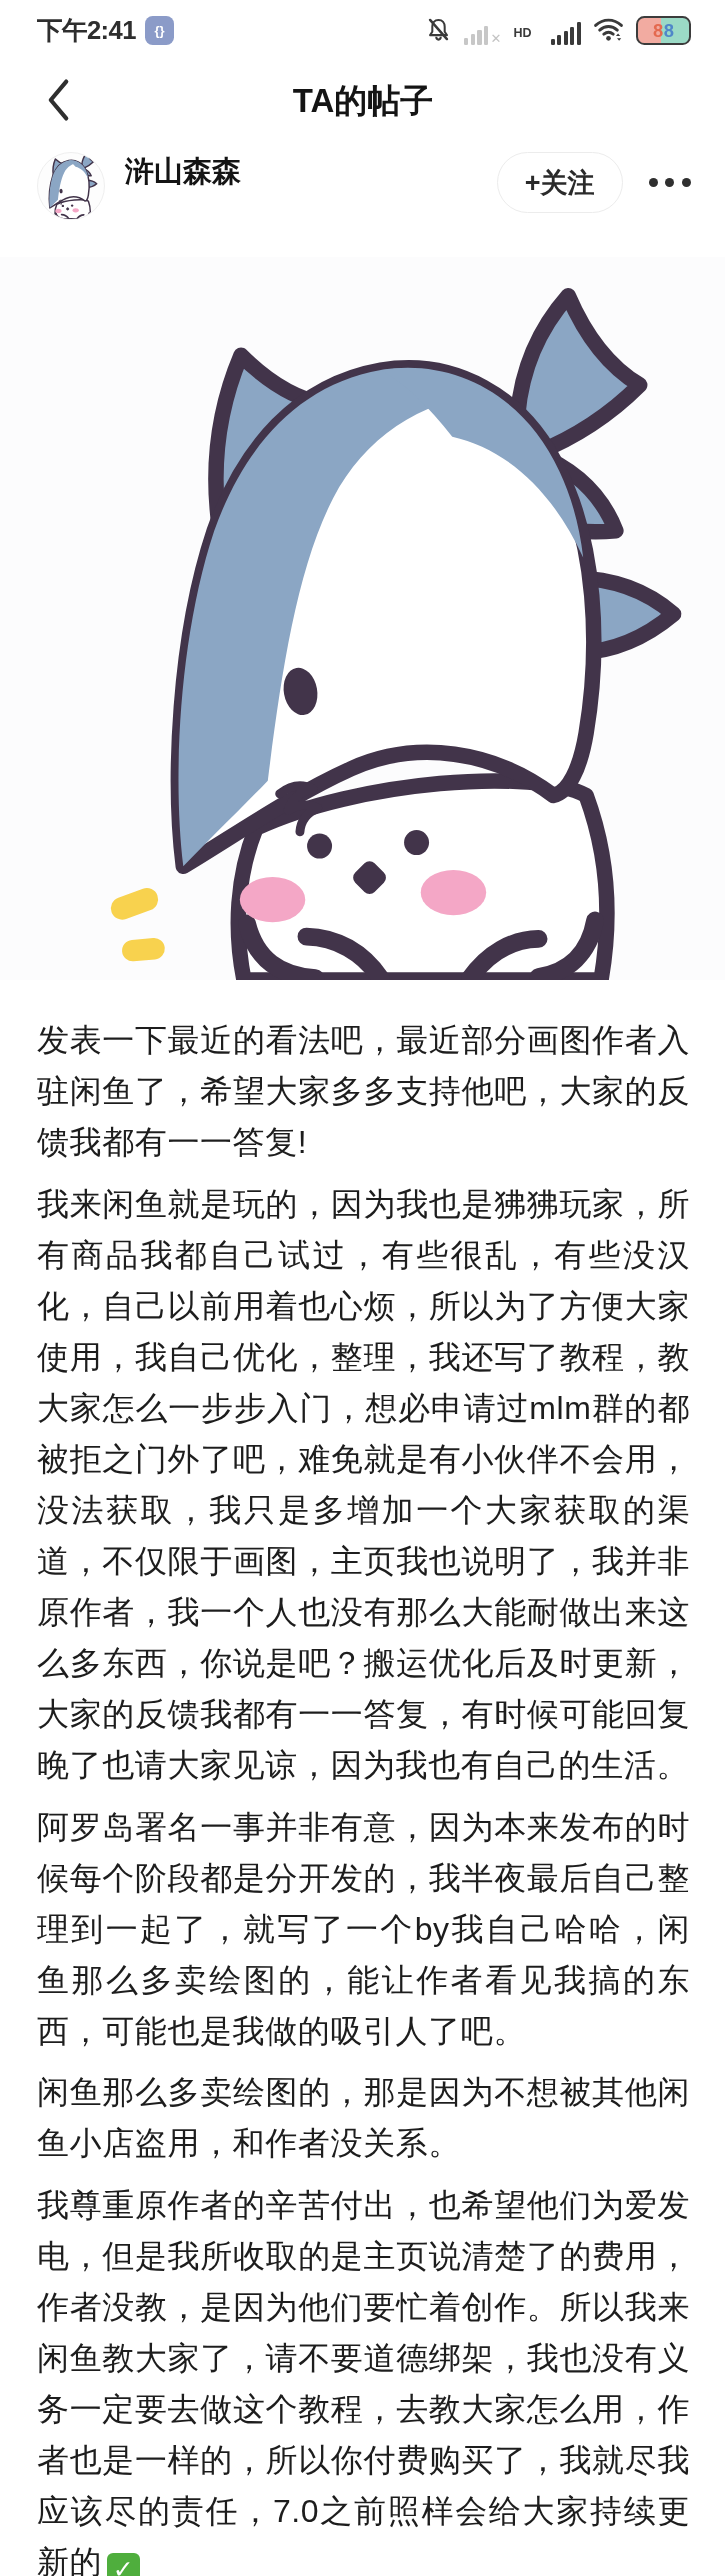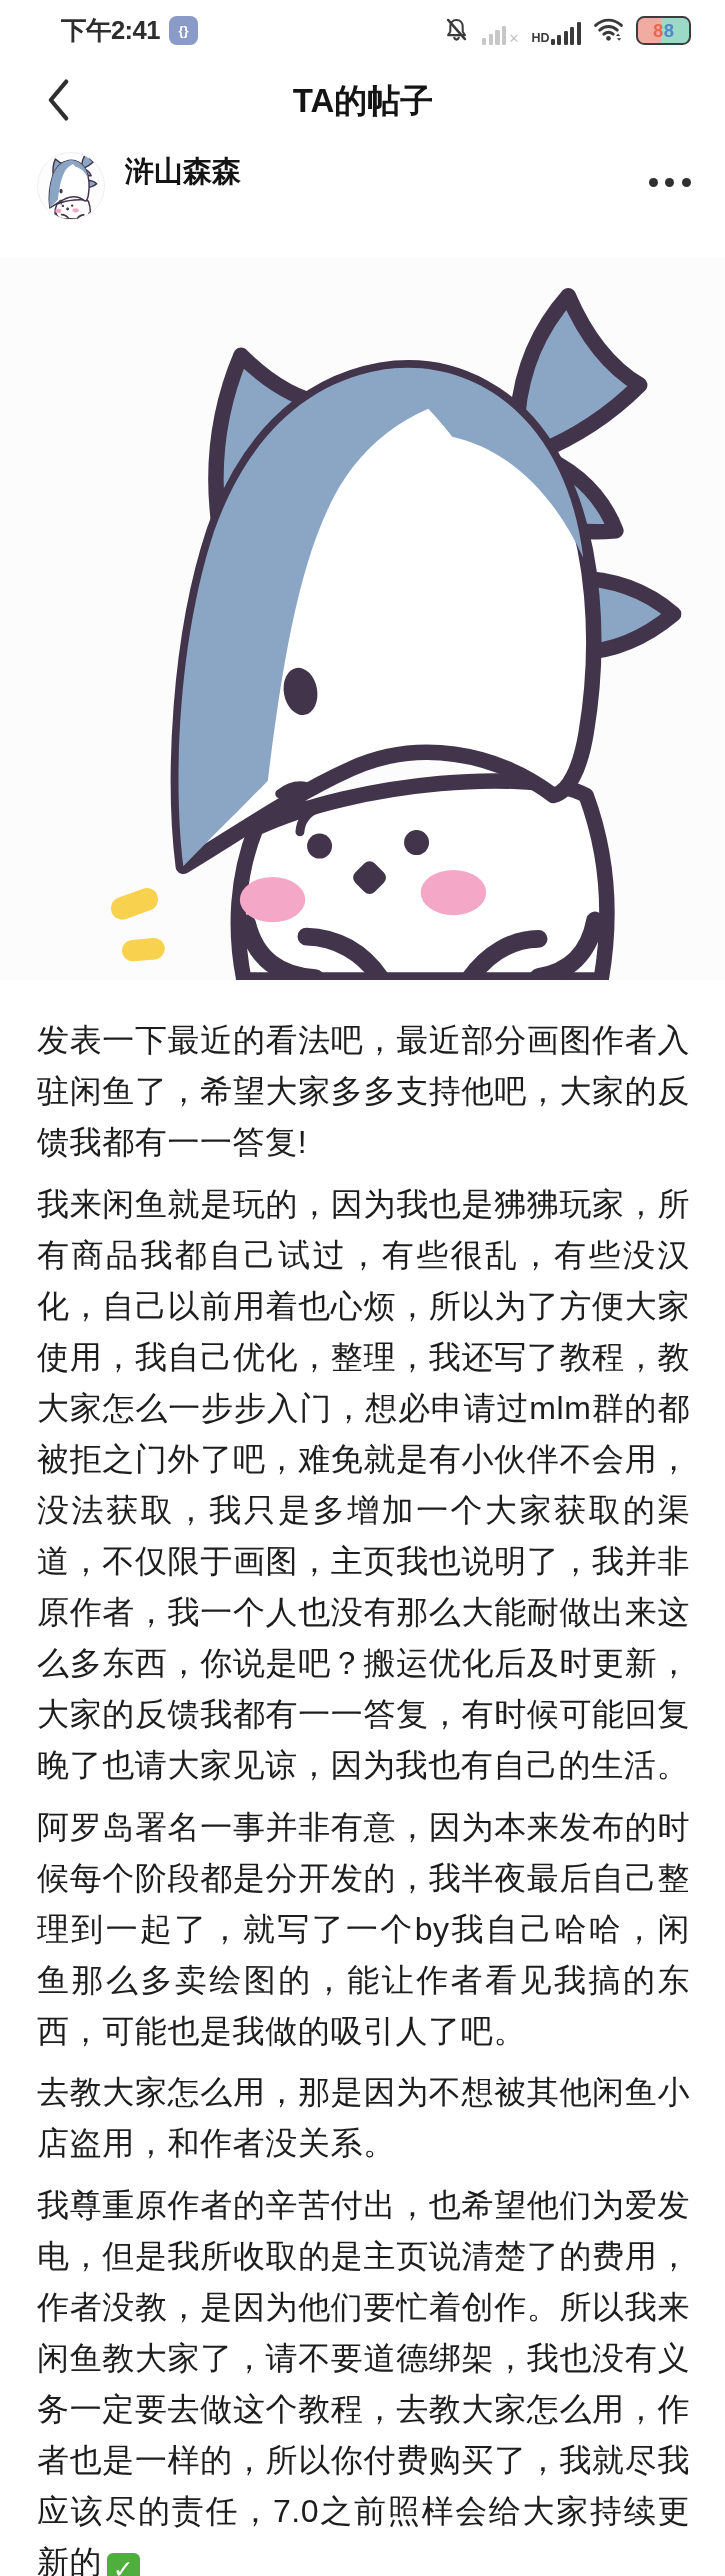--- a/index.html
+++ b/index.html
@@ -4,30 +4,30 @@
 <style>
   * { box-sizing: border-box; margin: 0; padding: 0; }
   html,body { width:726px; }
   body {
     height:2576px; background:#ffffff; overflow:hidden; position:relative;
     font-family:"Liberation Sans","DejaVu Sans",sans-serif; color:#1d1d1d;
   }
   
   .statusbar { height:55px; display:flex; align-items:center; justify-content:space-between; padding:6px 35px 0 37px; }
   .sb-left { display:flex; align-items:center; gap:9.5px; }
-  .sb-time { font-size:25.6px; font-weight:600; color:#2e2e2e; letter-spacing:-0.6px;margin-left:24px; }
+  .sb-time { font-size:25.6px; font-weight:600; color:#2e2e2e; letter-spacing:-0.6px; }
   .app-badge { width:28.6px; height:28.6px; border-radius:7.7px; background:#8b9bc8; color:#fff;
     display:flex; align-items:center; justify-content:center; font-size:13px; font-weight:700; }
   .sb-right { display:flex; align-items:flex-end; gap:12px; }
   .bars { display:flex; align-items:flex-end; gap:2.4px; }
   .bars i { display:block; width:4.2px; border-radius:1.2px; }
   .bars.light i { background:#c7c7c7; }
   .bars.dark i { background:#3a3a3a; }
   .sig-x { color:#c3c3c3; font-size:13px; font-weight:700; line-height:12px; }
-  .hd-group { display:flex; align-items:flex-end; gap:1px; }
+  .hd-group { display:flex; align-items:center; gap:19px; }
   .hd-label { font-size:12.5px; font-weight:700; color:#3a3a3a; margin-top:-2.4px; }
   .battery { position:relative; width:55px; height:28.6px; border:2.4px solid #3c3c3c; border-radius:8.3px;
     display:flex; align-items:center; justify-content:center; gap:0.6px; overflow:hidden;
     background:linear-gradient(90deg,#f2aba1 0%,#f2aba1 46%,#9bdac6 46%,#9bdac6 100%); }
   .battery::after { content:""; position:absolute; right:-7.1px; top:7.1px; width:4.8px; height:10.7px; background:#3c3c3c; border-radius:1.8px; }
   .batt-d { font-size:18.4px; font-weight:700; line-height:1; }
   .batt-d.d1 { color:#e4694f; } .batt-d.d2 { color:#4f86c9; }
   
   .header { position:relative; height:89px; }
   .back-btn { position:absolute; left:46px; top:22.6px; width:27px; height:44px; display:flex; align-items:center; }
@@ -148,34 +148,37 @@
 </div>
 
 <div class="user-row">
   <div class="avatar">
     <svg viewBox="140 60 1080 1160" preserveAspectRatio="xMidYMid meet">
         <use href="#cat-shark"></use>
       </svg>
   </div>
   <div class="username">浒山森森</div>
   <div class="spacer"></div>
+  <div class="follow-btn">
+    <span>+关注</span>
+  </div>
   <div class="more-btn">
     <i></i>
       <i></i>
       <i></i>
   </div>
 </div>
 
 <div class="post-image">
   <svg viewBox="0 0 1220 1215">
       <use href="#cat-shark"></use>
     </svg>
 </div>
 
 <div class="post-body">
   <p>发表一下最近的看法吧，最近部分画图作者入驻闲鱼了，希望大家多多支持他吧，大家的反馈我都有一一答复!</p>
   <p>我来闲鱼就是玩的，因为我也是狒狒玩家，所有商品我都自己试过，有些很乱，有些没汉化，自己以前用着也心烦，所以为了方便大家使用，我自己优化，整理，我还写了教程，教大家怎么一步步入门，想必申请过mlm群的都被拒之门外了吧，难免就是有小伙伴不会用，没法获取，我只是多增加一个大家获取的渠道，不仅限于画图，主页我也说明了，我并非原作者，我一个人也没有那么大能耐做出来这么多东西，你说是吧？搬运优化后及时更新，大家的反馈我都有一一答复，有时候可能回复晚了也请大家见谅，因为我也有自己的生活。</p>
   <p>阿罗岛署名一事并非有意，因为本来发布的时候每个阶段都是分开发的，我半夜最后自己整理到一起了，就写了一个by我自己哈哈，闲鱼那么多卖绘图的，能让作者看见我搞的东西，可能也是我做的吸引人了吧。</p>
-  <p>去教大家怎么用，那是因为不想被其他闲鱼小店盗用，和作者没关系。</p>
+  <p>闲鱼那么多卖绘图的，那是因为不想被其他闲鱼小店盗用，和作者没关系。</p>
   <p><span>我尊重原作者的辛苦付出，也希望他们为爱发电，但是我所收取的是主页说清楚了的费用，作者没教，是因为他们要忙着创作。所以我来闲鱼教大家了，请不要道德绑架，我也没有义务一定要去做这个教程，去教大家怎么用，作者也是一样的，所以你付费购买了，我就尽我应该尽的责任，7.0之前照样会给大家持续更新的</span><span class="check">✓</span></p>
 
 </div>
 
 
 </body></html>

